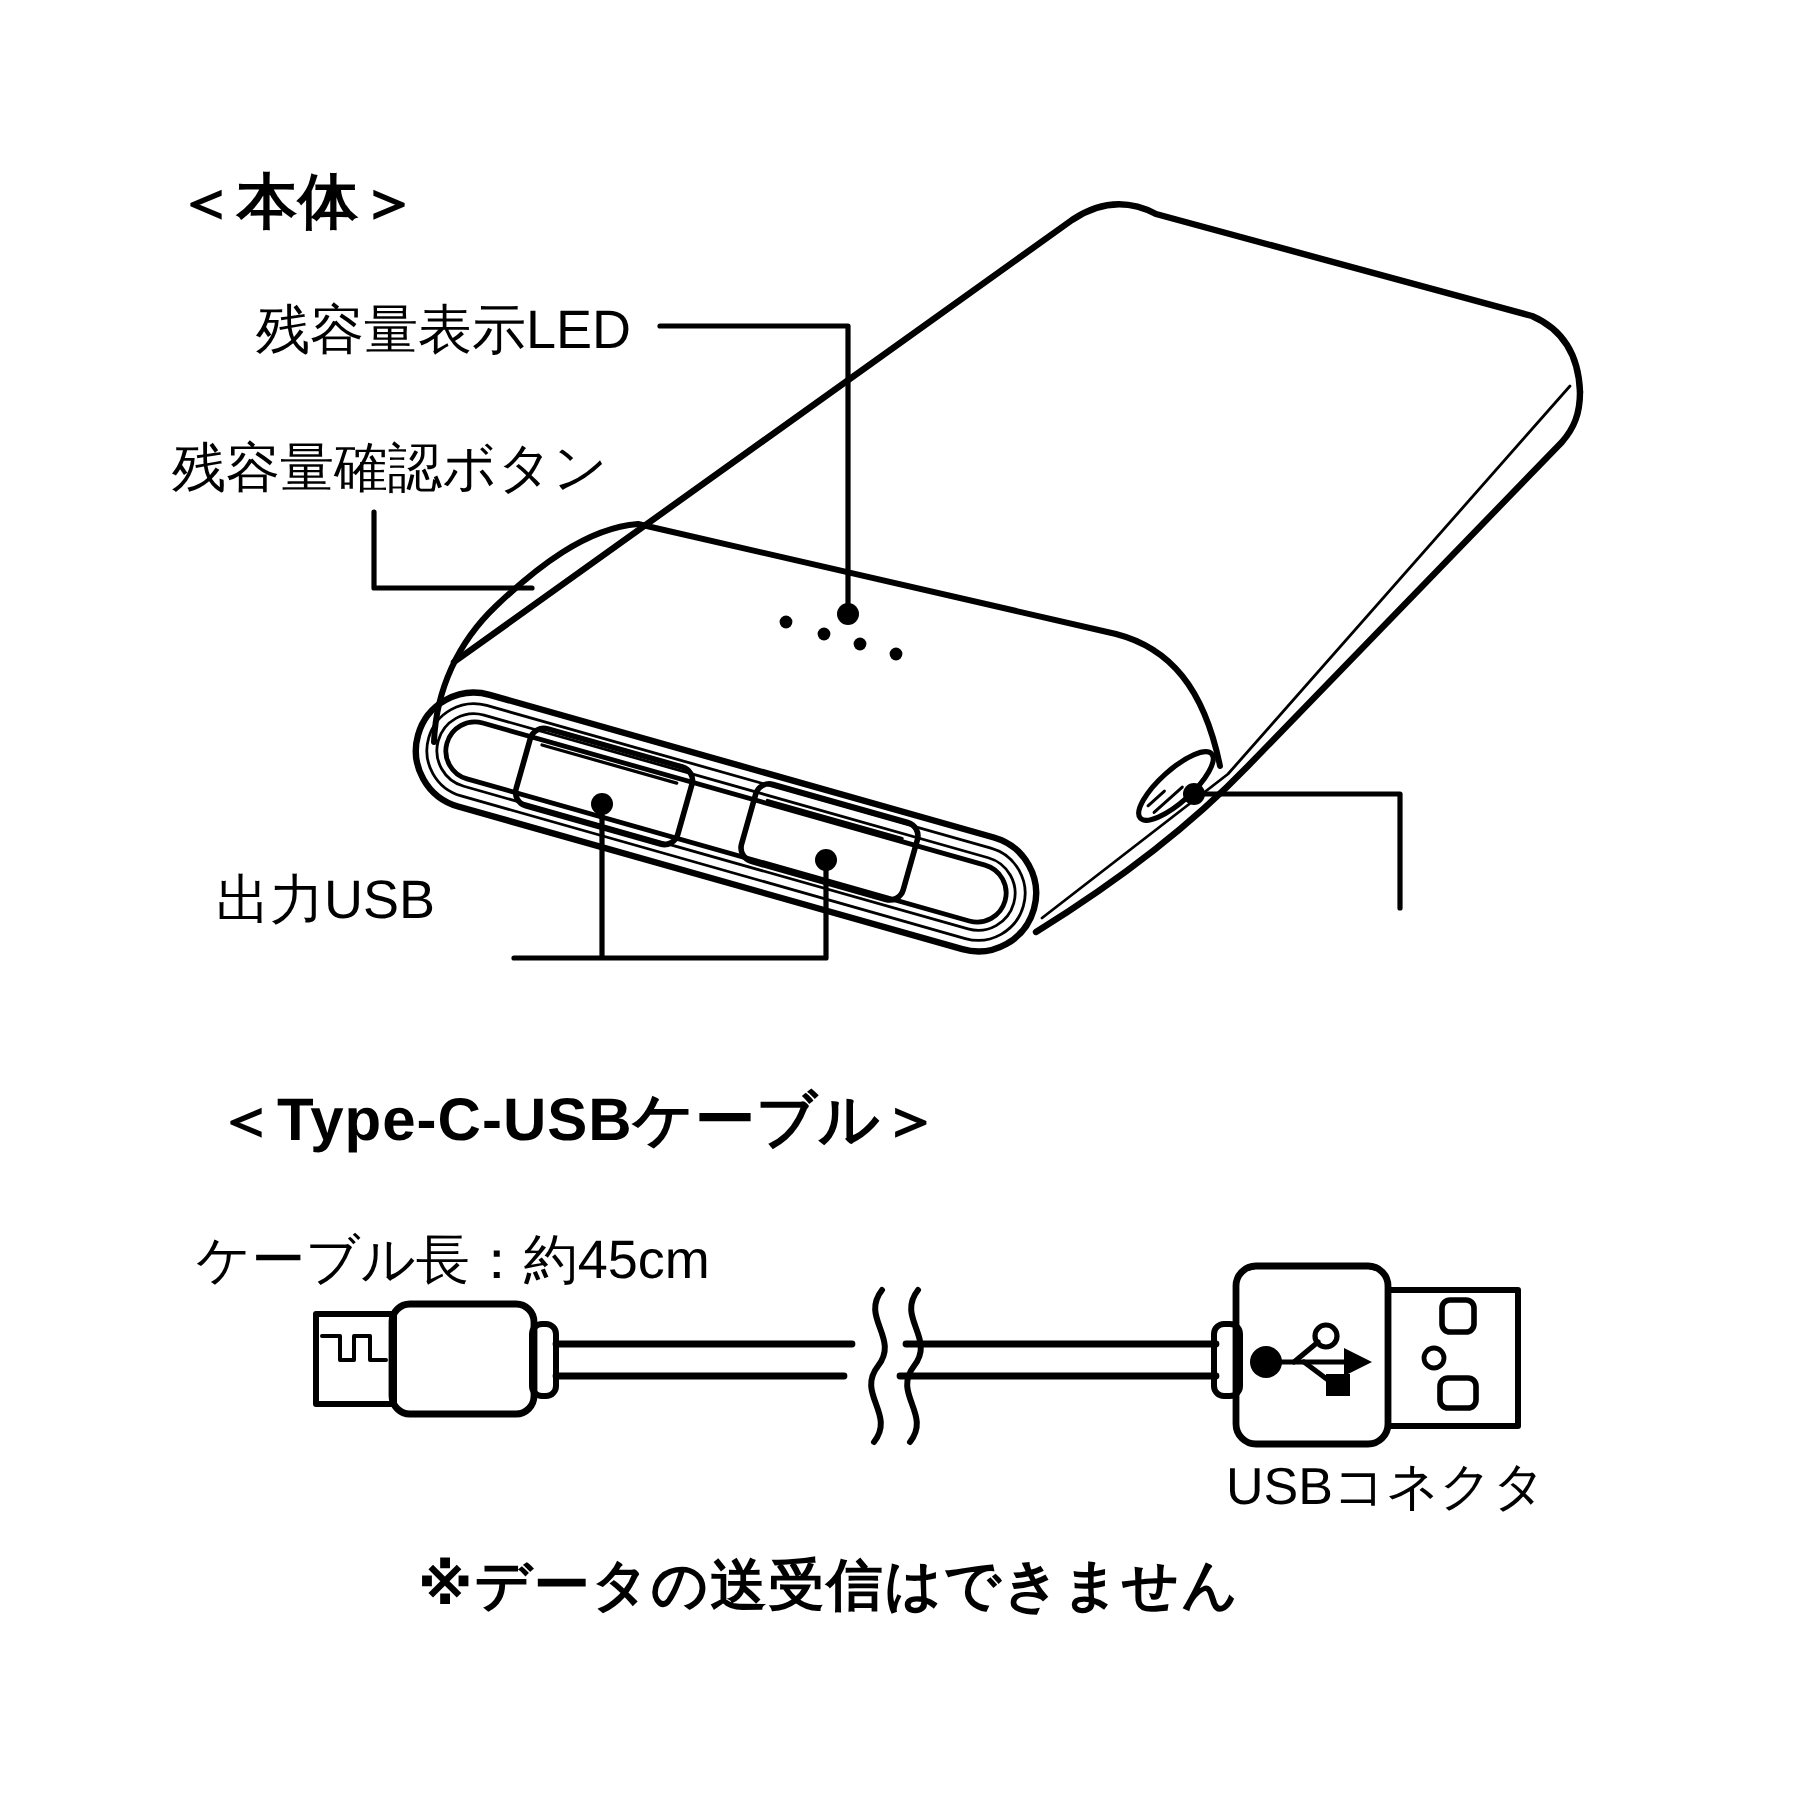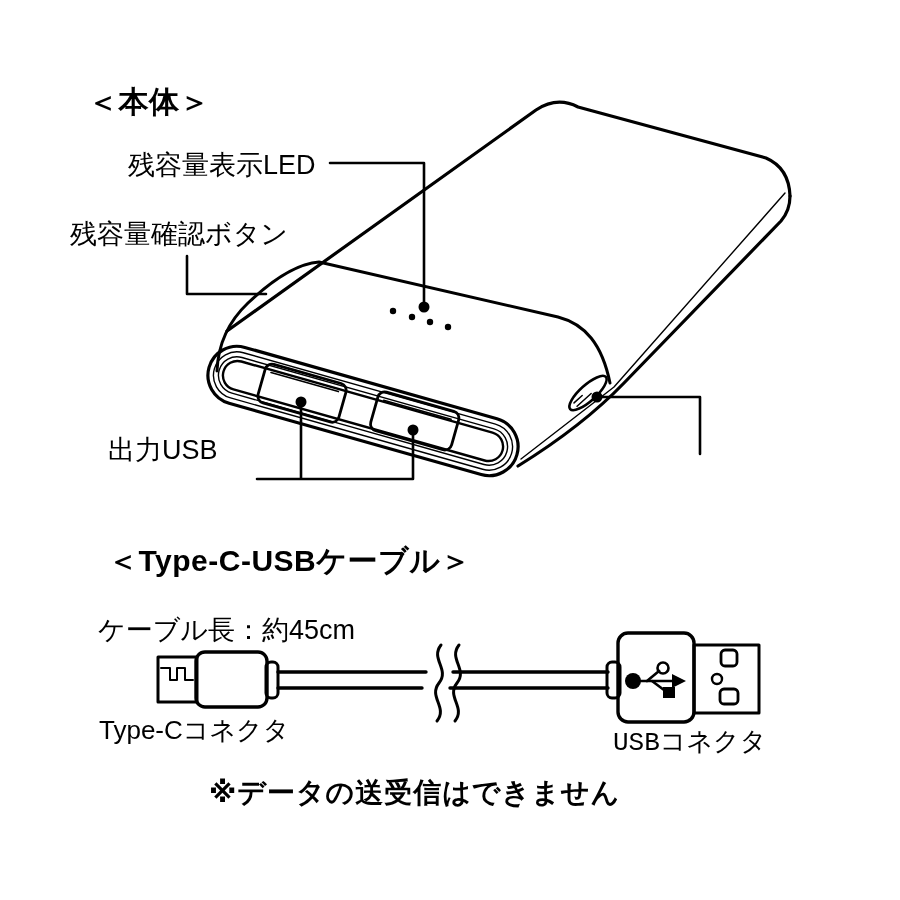--- a/index.html
+++ b/index.html
@@ -112,29 +112,28 @@
           <rect x="663" y="687" width="12" height="11" fill="#000000" stroke="none"></rect>
         </g>
       </g>
     </g>
   </svg>
 
   <div class="lbl h1" style="left:88px;top:84px;">＜本体＞</div>
 
   <div class="lbl t27" style="left:128px;top:149px;">残容量表示LED</div>
 
-  <div class="lbl t27" style="left:70px;top:218px;text-align:right;">残容量確認ボタン</div>
+  <div class="lbl t27" style="left:86px;top:218px;text-align:right;">残容量確認ボタン</div>
 
   <div class="lbl t27 usb-label" style="left:108px;top:434px;">
     <div>出力USB</div>
   </div>
 
 
   <div class="lbl h1" style="left:108px;top:543px;">＜Type-C-USBケーブル＞</div>
 
   <div class="lbl t27" style="left:98px;top:614px;">ケーブル長：約45cm</div>
 
-  <div class="lbl t26" style="left:99px;top:715px;">Type-Cコネクタ</div>
 
-  <div class="lbl t26" style="left:613px;top:728px;font-family:Liberation Mono, monospace;">USBコネクタ</div>
+  <div class="lbl t26" style="left:613px;top:728px;">USBコネクタ</div>
 
   <div class="lbl note" style="left:209px;top:776px;text-align:right;">※データの送受信はできません</div>
 </div>
 
 </body></html>

